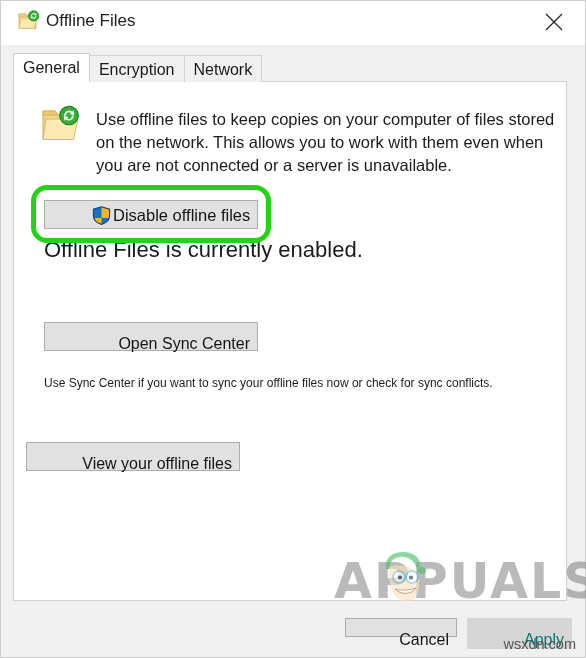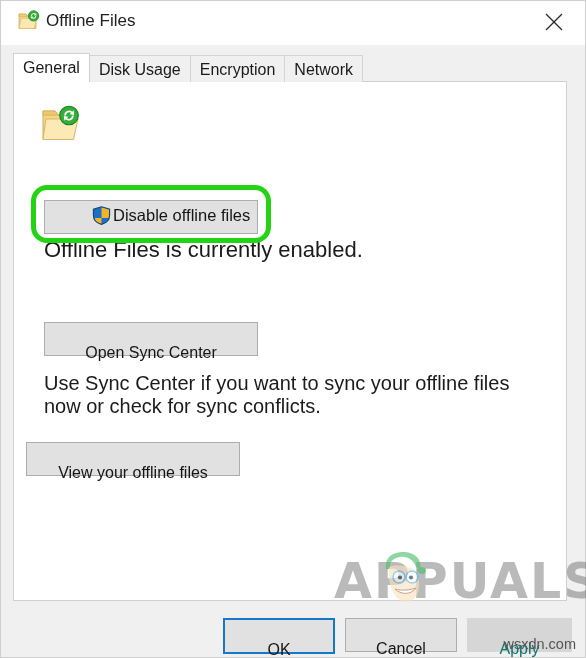--- a/index.html
+++ b/index.html
@@ -130,24 +130,24 @@
   }
 
   
   .winbtn {
     position: absolute;
     background: #e1e1e1;
     border: 1px solid #adadad;
     box-sizing: border-box;
     font-size: 16px;
     color: #151515;
-    text-align: center;
+    text-align: right;
     cursor: default;
     font-family: "Liberation Sans", sans-serif;
-    padding: 16px;
+    padding: 7px;
   }
 
   #btn-disable {
     left: 30px; top: 118px;
     width: 214px; height: 29px;
     line-height: 27px;
     z-index: 4;
   }
   #shield-icon {
     position: absolute;
@@ -174,42 +174,42 @@
   #btn-sync-center {
     left: 30px; top: 240px;
     width: 214px; height: 29px;
     line-height: 27px;
   }
 
   #sync-desc {
     position: absolute;
     left: 30px; top: 290px;
     width: 500px;
-    font-size: 20px;
+    font-size: 12px;
     line-height: 23px;
     color: #1b1b1b;
   }
 
   #btn-view-files {
     left: 12px; top: 360px;
     width: 214px; height: 29px;
     line-height: 27px;
   }
 
   
   #btn-ok {
     left: 222px; top: 617px;
     width: 112px; height: 31px;
     line-height: 28px;
     border: 2px solid #1778c8;
     background: #e1e1e1;
   }
   #btn-cancel {
     left: 344px; top: 617px;
-    width: 112px; height: 31px;
+    width: 112px; height: 19px;
     line-height: 28px;
   }
   #btn-apply {
     left: 466px; top: 617px;
     width: 105px; height: 31px;
     line-height: 28px;
     color: #0f766e;
     background: #d6d6d6;
     border: 1px solid #d6d6d6;
   }
@@ -273,38 +273,38 @@
     <div id="close-button">
       <svg width="18" height="18" viewBox="0 0 18 18">
         <line x1="1" y1="1" x2="17" y2="17" stroke="#2a2a2a" stroke-width="1.3"></line>
         <line x1="17" y1="1" x2="1" y2="17" stroke="#2a2a2a" stroke-width="1.3"></line>
       </svg>
     </div>
   </div>
 
   <div id="tabstrip">
     <div class="tab active">General</div>
-    <div class="tab">Disk Usage</div>
     <div class="tab">Encryption</div>
     <div class="tab">Network</div>
   </div>
 
   <div id="tabpage">
 
     <span id="intro-icon">
       <svg width="42" height="40" viewBox="0 0 42 40">
         <path d="M3 6 h12 l3.6 4.2 h14.4 v24 h-30 z" fill="#f3d489" stroke="#d3ae58" stroke-width="1"></path>
         <path d="M3 6 h12 l3.6 4.2 h-15.6 z" fill="#edc96d" stroke="#d3ae58" stroke-width="0.8"></path>
         <path d="M6 14 h32 l-4.5 20.5 h-30.5 z" fill="#fbeab6" stroke="#d9b761" stroke-width="1"></path>
         <circle cx="29" cy="10.5" r="9.3" fill="#31b036" stroke="#1d7a22" stroke-width="1.1"></circle>
         <path d="M24.2 10.5 a4.9 4.9 0 0 1 8.1 -3.7 l1.3 -1.6 l0.6 4.8 l-4.6 -0.8 l1.5 -1.35 a3.1 3.1 0 0 0 -5 2.65 z" fill="#ffffff"></path>
         <path d="M33.8 10.5 a4.9 4.9 0 0 1 -8.1 3.7 l-1.3 1.6 l-0.6 -4.8 l4.6 0.8 l-1.5 1.35 a3.1 3.1 0 0 0 5 -2.65 z" fill="#ffffff"></path>
       </svg>
     </span>
 
+    <div id="intro-text">Use offline files to keep copies on your computer of files stored on the network.  This allows you to work with them even when you are not connected or a server is unavailable.</div>
 
     <button class="winbtn" id="btn-disable">
       <span id="shield-icon">
         <svg width="19" height="19" viewBox="0 0 19 19">
           <path d="M9.5 0.8 L17.6 3.2 V9.2 C17.6 13.8 14.2 17.1 9.5 18.4 C4.8 17.1 1.4 13.8 1.4 9.2 V3.2 Z" fill="#1b6fc4"></path>
           <path d="M9.5 0.8 L17.6 3.2 V9.2 C17.6 10.2 17.45 11.1 17.2 11.95 H9.5 Z" fill="#f0b429"></path>
           <path d="M1.4 11.95 H9.5 V18.4 C4.8 17.1 1.85 13.9 1.4 11.95 Z" fill="#f0b429"></path>
           <path d="M9.5 0.8 L17.6 3.2 V9.2 C17.6 13.8 14.2 17.1 9.5 18.4 C4.8 17.1 1.4 13.8 1.4 9.2 V3.2 Z" fill="none" stroke="#10457d" stroke-width="1.1"></path>
         </svg>
       </span>
@@ -315,21 +315,20 @@
 
     <div id="status-text">Offline Files is currently enabled.</div>
 
     <button class="winbtn" id="btn-sync-center">Open Sync Center</button>
 
     <div id="sync-desc">Use Sync Center if you want to sync your offline files now or check for sync conflicts.</div>
 
     <button class="winbtn" id="btn-view-files">View your offline files</button>
   </div>
 
-  <button class="winbtn" id="btn-ok">OK</button>
   <button class="winbtn" id="btn-cancel">Cancel</button>
   <button class="winbtn" id="btn-apply">Apply</button>
 
   <div id="watermark-appuals">
     <div class="wm-word">APPUALS</div>
     <svg class="wm-face" viewBox="0 0 52 56">
       <path d="M8 20 C6 8 16 2 27 3 C38 4 44 11 42 20 L38 18 C36 11 29 7 22 8 C15 9 11 13 12 20 Z" fill="#4cbf6a"></path>
       <path d="M40 18 C47 17 50 21 47 24 C45 26 41 25 39 22 Z" fill="#4cbf6a"></path>
       <path d="M11 19 C10 33 14 46 22 51 C31 56 40 50 41 38 C42 28 38 20 30 18 C22 16 13 15 11 19 Z" fill="#fbe0bd"></path>
       <circle cx="21" cy="28" r="6" fill="#ffffff" stroke="#5bb9e8" stroke-width="1.6"></circle>

